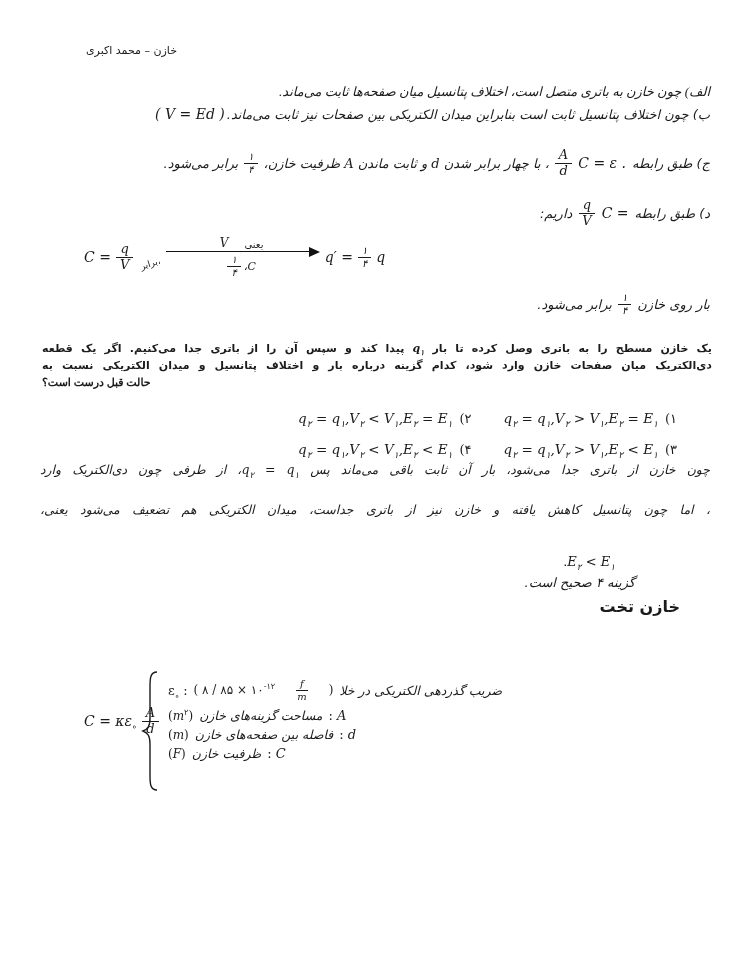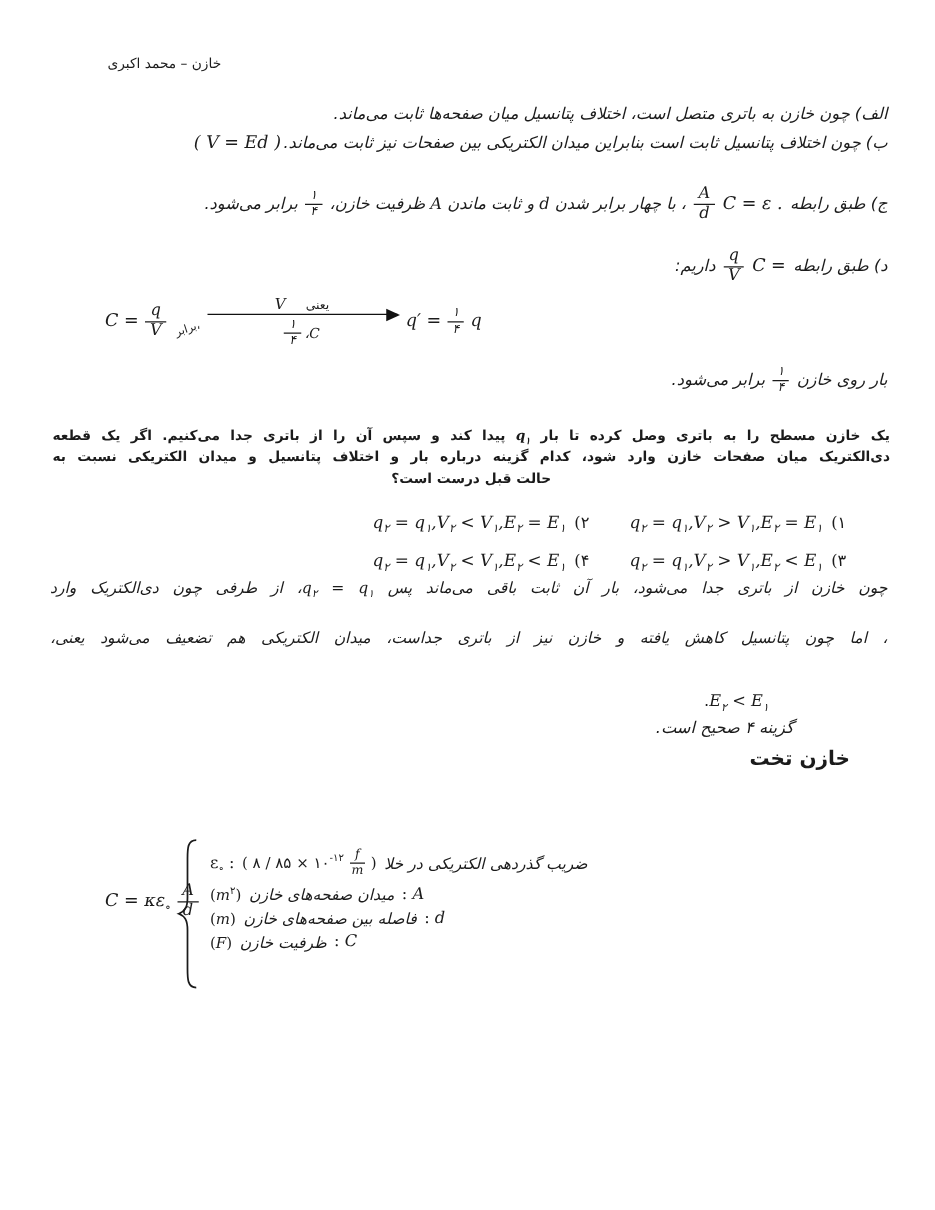--- a/index.html
+++ b/index.html
@@ -14,35 +14,35 @@
   .mv{font-family:"DejaVu Serif",serif;direction:ltr;unicode-bidi:isolate;font-style:normal;}
   sub{font-size:68%;line-height:0;}
   sup{font-size:68%;line-height:0;}
   .frac{display:inline-flex;flex-direction:column;align-items:center;line-height:1.15;direction:ltr;
         font-family:"DejaVu Serif",serif;font-style:italic;vertical-align:middle;}
   .frac .fnum{border-bottom:1px solid #1b1b1b;padding:0 4px;}
   .frac .fden{padding:0 4px;}
   .fs{font-size:10px;}
   .row{display:flex;direction:rtl;align-items:center;gap:6px;}
   .jline{direction:rtl;text-align:justify;text-align-last:justify;}
-  .rline{direction:rtl;text-align:center;}
+  .rline{direction:rtl;text-align:left;font-family:Liberation Serif, serif;}
   .bold{font-weight:bold;}
   .arrowf{display:flex;direction:ltr;align-items:center;gap:5px;}
   .arrow{display:flex;flex-direction:column;align-items:center;margin:0 2px;}
   .arrow-top{display:flex;direction:ltr;align-items:flex-end;gap:16px;font-size:11px;margin-bottom:1px;}
   .arrow-line{position:relative;width:152px;height:0;border-top:1.6px solid #111;}
   .arrow-head{position:absolute;right:-2px;top:-5.5px;width:0;height:0;
               border-left:11px solid #111;border-top:5px solid transparent;border-bottom:5px solid transparent;}
   .arrow-bot{display:flex;direction:ltr;align-items:center;gap:3px;font-size:11px;margin-top:2px;}
   .tilt{font-size:9px;transform:rotate(-18deg) translateY(7px);display:inline-block;}
   .opt{display:flex;direction:rtl;align-items:center;gap:7px;font-size:13px;}
   .opt .m{font-size:13.5px;}
   .legend{display:flex;flex-direction:column;align-items:flex-start;}
   .lrow{display:flex;direction:rtl;align-items:center;gap:6px;margin-bottom:4px;}
-  .vgroup{display:inline-flex;direction:ltr;align-items:center;gap:2px;}
+  .vgroup{display:inline-flex;direction:ltr;align-items:center;gap:18px;}
 </style>
 </head>
 <body>
 
 <div class="abs fa" style="left:86px;top:44px;font-size:11px;">خازن – محمد اکبری</div>
 
 <div class="abs fa hw rline" style="right:38px;top:84px;font-size:13px;">الف) چون خازن به باتری متصل است، اختلاف پتانسیل میان صفحه‌ها ثابت می‌ماند.</div>
 
 <div class="abs row hw" style="right:38px;top:106px;font-size:13px;gap:2px;">
   <span>ب) چون اختلاف پتانسیل ثابت است بنابراین میدان الکتریکی بین صفحات نیز ثابت می‌ماند.</span>
@@ -176,21 +176,21 @@
       <span class="frac fs">
         <span class="fnum">f</span>
         <span class="fden">m</span>
       </span>
       <span class="mv" style="font-size:12px;">)</span>
     </span>
     <span class="mv" style="font-size:13px;">ε<sub>∘</sub> :</span>
   </div>
   <div class="lrow">
     <span class="mv" style="font-size:13px;">: <span class="m">A</span></span>
-    <span class="hw">میدان صفحه‌های خازن</span>
+    <span class="hw">مساحت گزینه‌های خازن</span>
     <span class="mv" style="font-size:12px;">(<span class="m">m</span><sup>۲</sup>)</span>
   </div>
   <div class="lrow">
     <span class="mv" style="font-size:13px;">: <span class="m">d</span></span>
     <span class="hw">فاصله بین صفحه‌های خازن</span>
     <span class="mv" style="font-size:12px;">(<span class="m">m</span>)</span>
   </div>
   <div class="lrow">
     <span class="mv" style="font-size:13px;">: <span class="m">C</span></span>
     <span class="hw">ظرفیت خازن</span>

